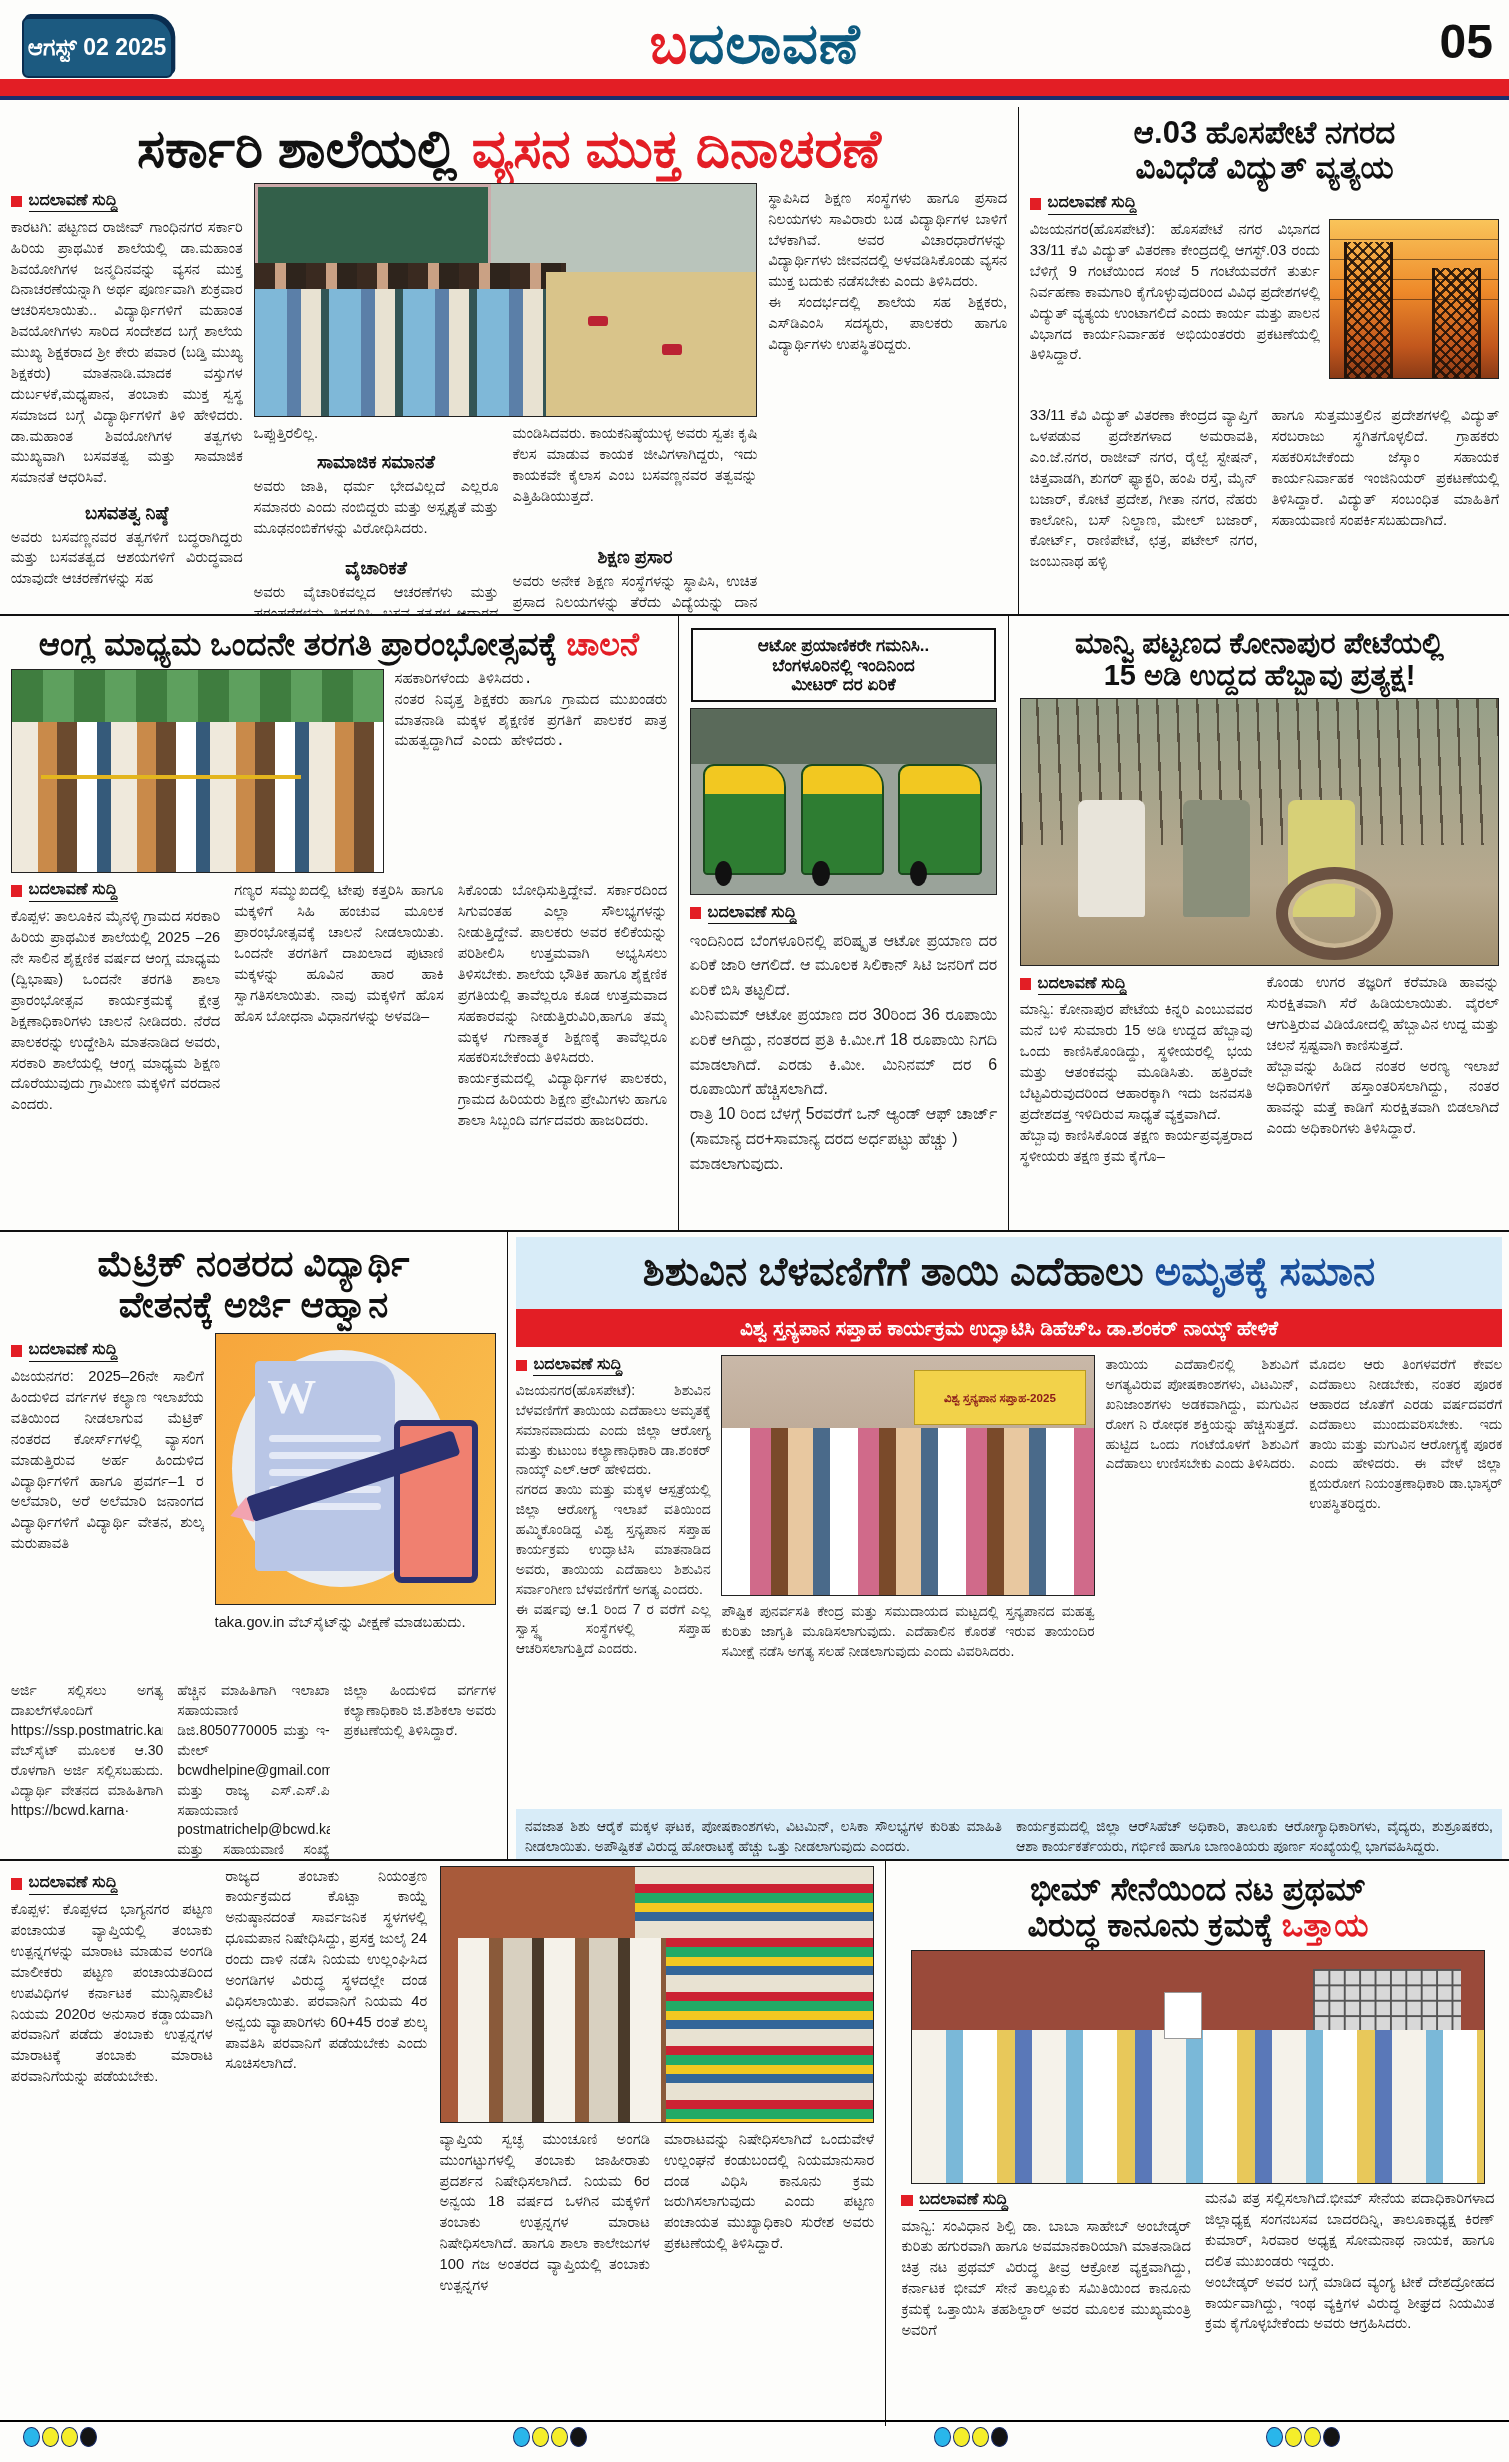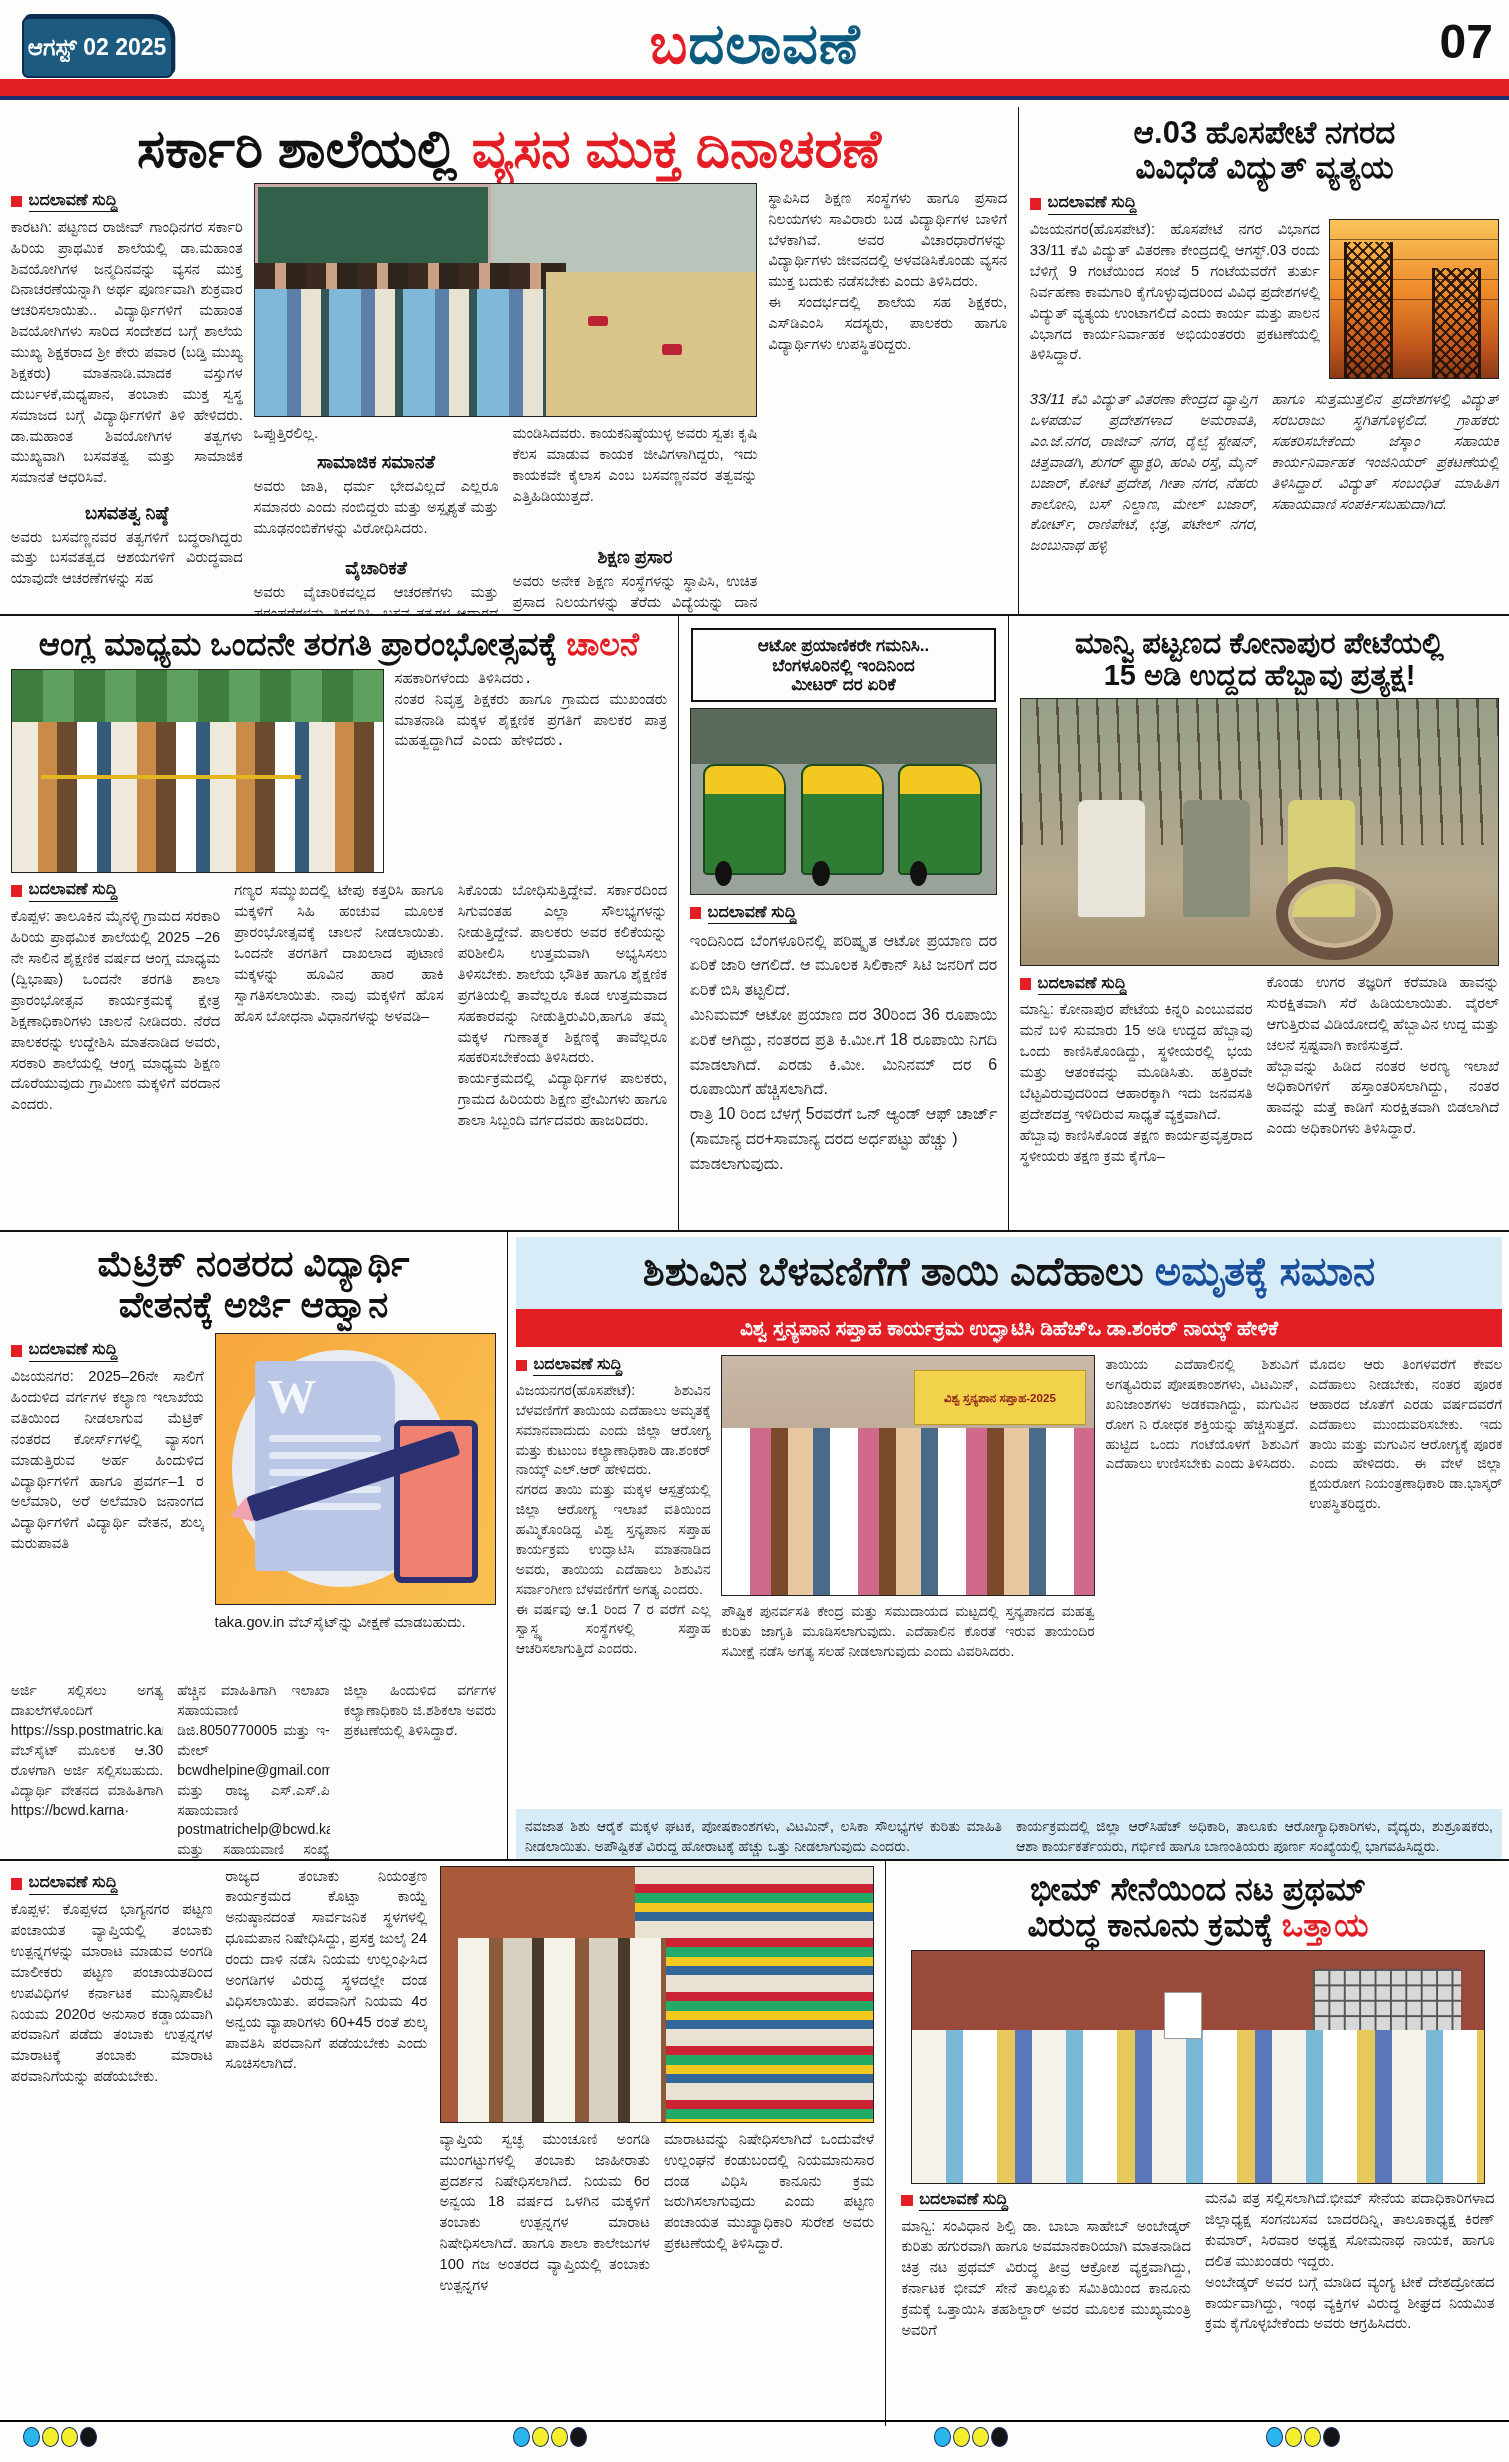--- a/index.html
+++ b/index.html
@@ -104,21 +104,21 @@
   .d-c{background:#29b6ea;} .d-y{background:#f5ee2a;} .d-k{background:#141414;}
 </style>
 </head>
 <body>
 
 <div class="page">
 
   <div class="hdr">
     <div class="date-badge">ಆಗಸ್ಟ್ 02 2025</div>
     <div class="masthead"><span class="m-red">ಬ</span><span class="m-blue">ದಲಾವಣೆ</span></div>
-    <div class="pageno">07</div>
+    <div class="pageno">05</div>
     <div class="redbar"></div>
     <div class="navline"></div>
   </div>
 
   <div class="row" style="height:507px;">
     <div class="sec" style="width:1018px;">
       <div class="headline main-hl"><span>ಸರ್ಕಾರಿ ಶಾಲೆಯಲ್ಲಿ </span><span class="hl-red">ವ್ಯಸನ ಮುಕ್ತ ದಿನಾಚರಣೆ</span></div>
       <div style="display:flex;gap:10.8px;">
         <div style="width:232px;flex:none;">
           <div class="byline">
@@ -170,21 +170,21 @@
         </div>
       <div style="display:flex;gap:9.3px;">
         <div class="bodytext" style="flex:1;height:162px;">ವಿಜಯನಗರ(ಹೊಸಪೇಟೆ): ಹೊಸಪೇಟೆ ನಗರ ವಿಭಾಗದ 33/11 ಕೆವಿ ವಿದ್ಯುತ್ ವಿತರಣಾ ಕೇಂದ್ರದಲ್ಲಿ ಆಗಸ್ಟ್.03 ರಂದು ಬೆಳಿಗ್ಗೆ 9 ಗಂಟೆಯಿಂದ ಸಂಜೆ 5 ಗಂಟೆಯವರೆಗೆ ತುರ್ತು ನಿರ್ವಹಣಾ ಕಾಮಗಾರಿ ಕೈಗೊಳ್ಳುವುದರಿಂದ ವಿವಿಧ ಪ್ರದೇಶಗಳಲ್ಲಿ ವಿದ್ಯುತ್ ವ್ಯತ್ಯಯ ಉಂಟಾಗಲಿದೆ ಎಂದು ಕಾರ್ಯ ಮತ್ತು ಪಾಲನ ವಿಭಾಗದ ಕಾರ್ಯನಿರ್ವಾಹಕ ಅಭಿಯಂತರರು ಪ್ರಕಟಣೆಯಲ್ಲಿ ತಿಳಿಸಿದ್ದಾರೆ.</div>
         <div class="photo" style="width:168px;height:158px;flex:none;">
           <div class="sky"></div>
           <div class="wires"></div>
           <div class="tower" style="left:8%;"></div>
           <div class="tower" style="right:10%;height:70%;"></div>
         </div>
       </div>
-      <div class="cols" style="margin-top:8px;font-style:italic;">
+      <div class="cols" style="margin-top:24px;">
         <div class="bodytext" style="height:220px;">33/11 ಕೆವಿ ವಿದ್ಯುತ್ ವಿತರಣಾ ಕೇಂದ್ರದ ವ್ಯಾಪ್ತಿಗೆ ಒಳಪಡುವ ಪ್ರದೇಶಗಳಾದ ಅಮರಾವತಿ, ಎಂ.ಜೆ.ನಗರ, ರಾಜೀವ್ ನಗರ, ರೈಲ್ವೆ ಸ್ಟೇಷನ್, ಚಿತ್ತವಾಡಗಿ, ಶುಗರ್ ಫ್ಯಾಕ್ಟರಿ, ಹಂಪಿ ರಸ್ತೆ, ಮೈನ್ ಬಜಾರ್, ಕೋಟೆ ಪ್ರದೇಶ, ಗೀತಾ ನಗರ, ನೆಹರು ಕಾಲೋನಿ, ಬಸ್ ನಿಲ್ದಾಣ, ಮೇಲ್ ಬಜಾರ್, ಕೋರ್ಟ್, ರಾಣಿಪೇಟೆ, ಛತ್ರ, ಪಟೇಲ್ ನಗರ, ಜಂಬುನಾಥ ಹಳ್ಳಿ</div>
         <div class="bodytext" style="height:220px;">ಹಾಗೂ ಸುತ್ತಮುತ್ತಲಿನ ಪ್ರದೇಶಗಳಲ್ಲಿ ವಿದ್ಯುತ್ ಸರಬರಾಜು ಸ್ಥಗಿತಗೊಳ್ಳಲಿದೆ. ಗ್ರಾಹಕರು ಸಹಕರಿಸಬೇಕೆಂದು ಜೆಸ್ಕಾಂ ಸಹಾಯಕ ಕಾರ್ಯನಿರ್ವಾಹಕ ಇಂಜಿನಿಯರ್ ಪ್ರಕಟಣೆಯಲ್ಲಿ ತಿಳಿಸಿದ್ದಾರೆ. ವಿದ್ಯುತ್ ಸಂಬಂಧಿತ ಮಾಹಿತಿಗೆ ಸಹಾಯವಾಣಿ ಸಂಪರ್ಕಿಸಬಹುದಾಗಿದೆ.</div>
       </div>
     </div>
   </div>
 
   <div class="row rule-top" style="height:614px;">
     <div class="sec" style="width:678px;">
       <div class="headline" style="font-size:32px;text-align:center;margin:6.2px 0;white-space:nowrap;"><span>ಆಂಗ್ಲ ಮಾಧ್ಯಮ ಒಂದನೇ ತರಗತಿ ಪ್ರಾರಂಭೋತ್ಸವಕ್ಕೆ </span><span class="hl-red">ಚಾಲನೆ</span></div>
       <div style="display:flex;gap:10.8px;">

